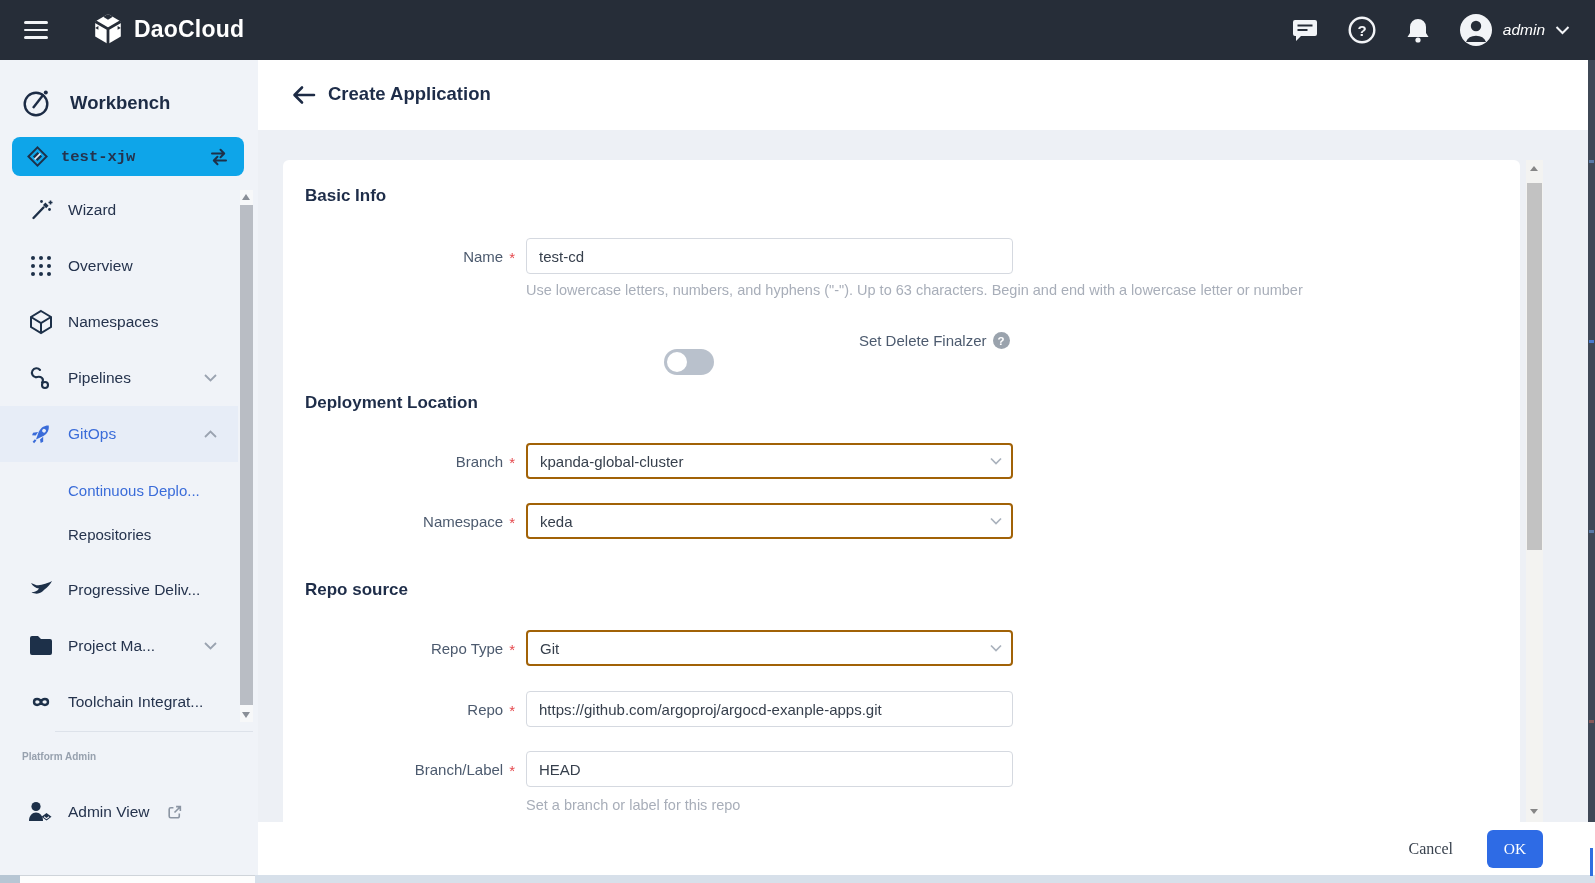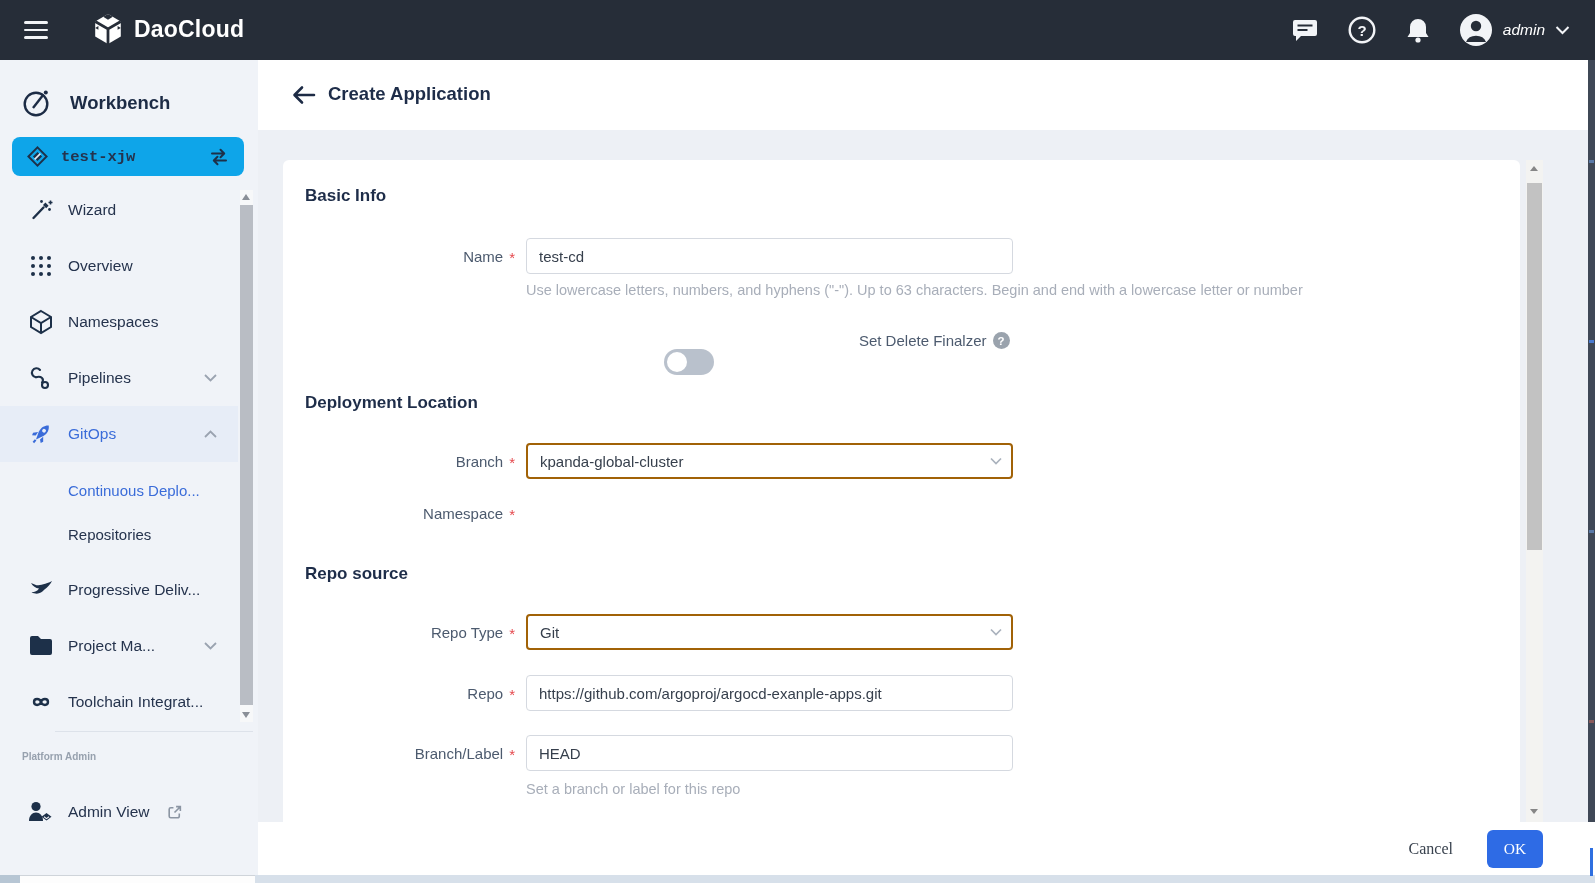--- a/index.html
+++ b/index.html
@@ -384,20 +384,30 @@
               </svg>
           </span>
         </div>
       </div>
 
       <div class="frow r-ns">
         <div class="flabel">
           <span>Namespace</span>
           <span class="fstar">*</span>
         </div>
+        <div class="fcontrol">
+          <div class="tselect">
+              <span>keda</span>
+            </div>
+          <span class="sel-chev">
+            <svg width="12" height="8" viewBox="0 0 12 8">
+                <path d="M1 1.5 L6 6.5 L11 1.5" stroke="#aab2bd" stroke-width="1.7" fill="none"></path>
+              </svg>
+          </span>
+        </div>
       </div>
 
       <div class="section-title t3">Repo source</div>
 
       <div class="frow r-rtype">
         <div class="flabel">
           <span>Repo Type</span>
           <span class="fstar">*</span>
         </div>
         <div class="fcontrol">

